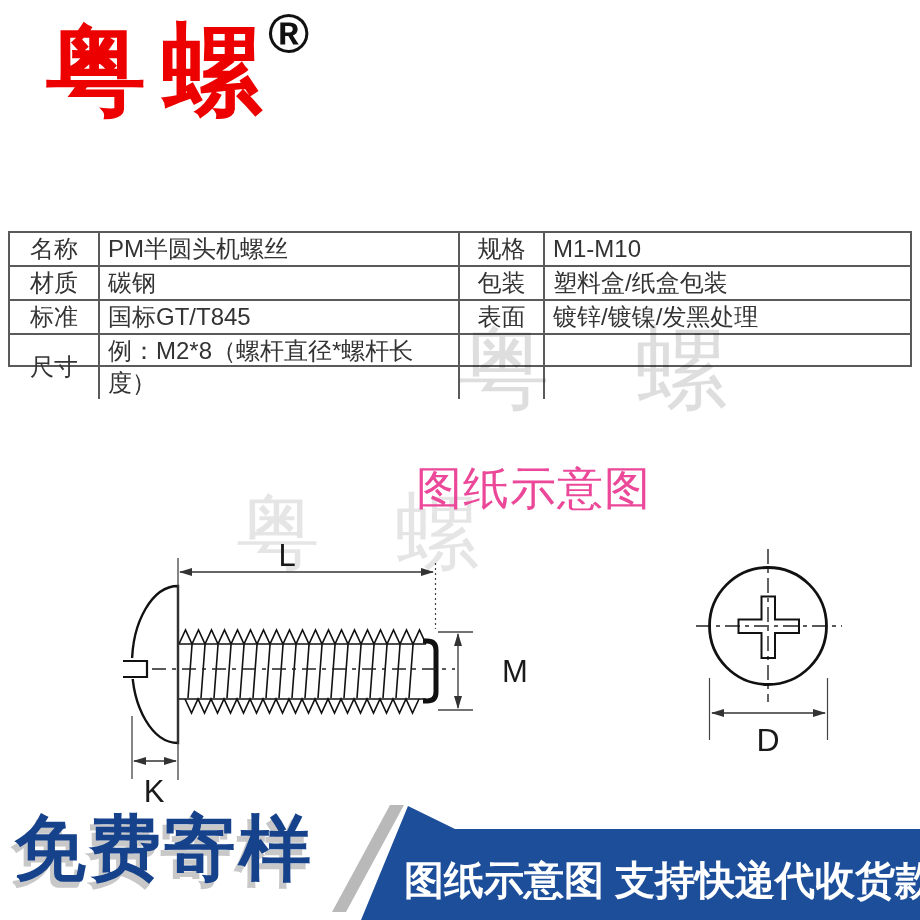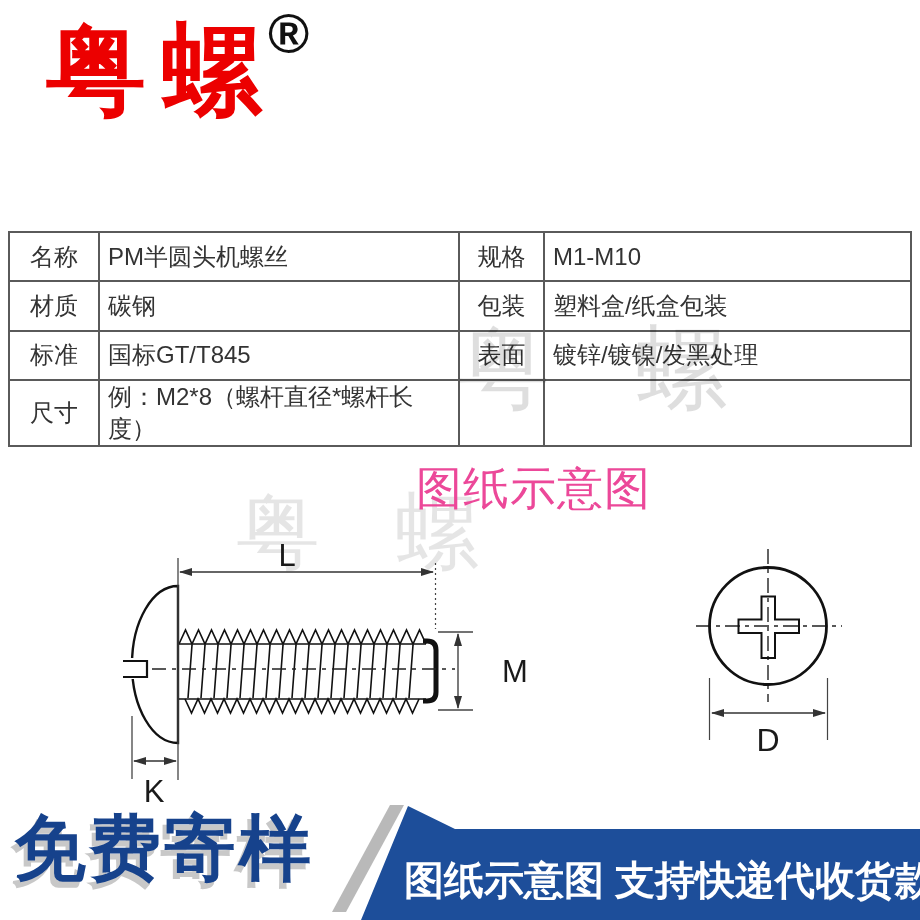--- a/index.html
+++ b/index.html
@@ -6,21 +6,21 @@
   #page{position:relative;width:920px;height:920px;background:#fff;overflow:hidden;
         font-family:"Liberation Sans","DejaVu Sans",sans-serif;}
 
   
   .logo{position:absolute;left:46px;top:20px;font-size:100px;line-height:1;
         font-weight:900;color:#ec0000;letter-spacing:16px;white-space:nowrap;}
   .regmark{position:absolute;left:268px;top:6px;font-size:56px;line-height:1;
         font-weight:bold;color:#111;}
 
   
-  .spec{position:absolute;left:8px;top:231px;width:904px;height:216px;
+  .spec{position:absolute;left:8px;top:231px;width:904px;height:136px;
         border:2px solid #5a5a5a;box-sizing:border-box;display:grid;
         grid-template-columns:90px 360px 85px 367px;grid-template-rows:repeat(4,1fr);
         color:#333;font-size:24px;}
   .spec .cell{border-right:2px solid #5a5a5a;border-bottom:2px solid #5a5a5a;
         display:flex;align-items:center;box-sizing:border-box;background:transparent;}
   .spec .cell.last-col{border-right:none;}
   .spec .cell.last-row{border-bottom:none;}
   .spec .lab{justify-content:center;}
   .spec .val{padding-left:8px;}
 

